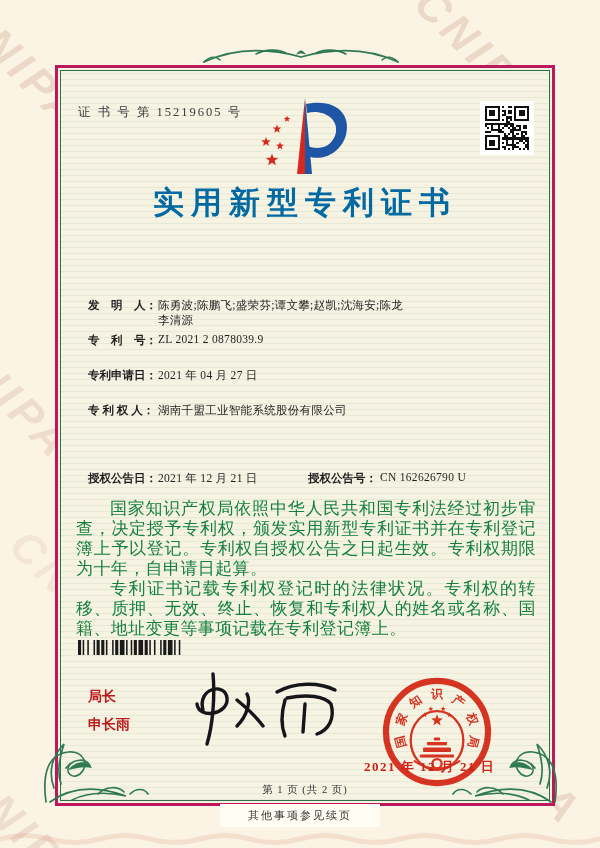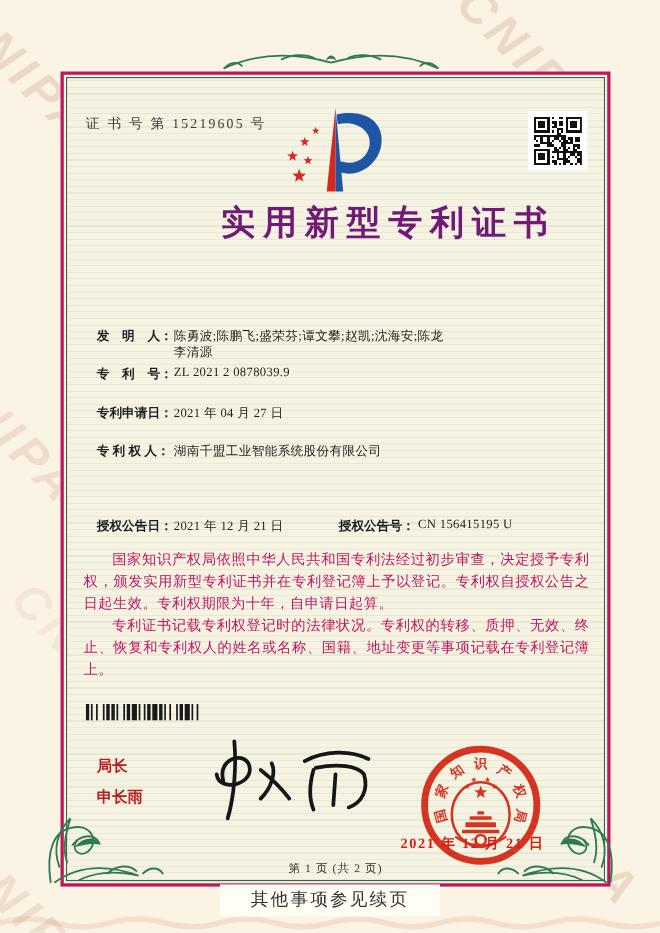--- a/index.html
+++ b/index.html
@@ -14,42 +14,42 @@
   .pinkwave{position:absolute;pointer-events:none;}
   
   .frame{position:absolute;left:55px;top:65px;width:494px;height:735px;
          border:3px solid #be185d;background:#f6f3e3;}
   .frame-inner{position:absolute;inset:2px;border:1px solid #2a6e4b;
       background:repeating-linear-gradient(0deg, rgba(125,165,140,0.13) 0 1px, rgba(125,165,140,0) 1px 6px);}
   .cert-no{position:absolute;left:20px;top:36px;font-size:12.5px;letter-spacing:2px;color:#3a3a3a;}
   .logo{position:absolute;left:198px;top:26px;width:96px;height:86px;}
   .qr{position:absolute;left:422px;top:33px;width:44px;height:44px;background:#fff;padding:5px;}
   .title{position:absolute;left:0;top:114px;width:100%;text-align:center;
-         font-size:31px;font-weight:700;letter-spacing:7px;color:#701a75;padding-left:48px;}
+         font-size:31px;font-weight:700;letter-spacing:7px;color:#0369a1;}
   .row{position:absolute;left:30px;width:446px;font-size:11.5px;color:#1e1e1e;}
   .row .lbl{display:inline-block;width:70px;font-weight:600;vertical-align:top;}
   .row .val{display:inline-block;vertical-align:top;letter-spacing:0.3px;}
   .row .val2{margin-left:70px;letter-spacing:0.3px;}
   .row .lbl2{position:absolute;left:220px;font-weight:600;}
-  .paras{position:absolute;left:18px;top:431px;width:460px;font-size:13px;
-         line-height:20px;color:#be185d;text-align:justify;letter-spacing:0.4px;}
+  .paras{position:absolute;left:18px;top:431px;width:460px;font-size:17px;
+         line-height:20px;color:#15803d;text-align:justify;letter-spacing:0.4px;}
   .paras p{margin:0;text-indent:2em;}
   .barcode{position:absolute;left:20px;top:572px;width:168px;height:15px;}
   .director{position:absolute;left:30px;top:620px;
             font:700 14px "Liberation Sans","DejaVu Sans",sans-serif;color:#b91c1c;}
   .director div{margin-bottom:10px;}
   .signature{position:absolute;left:115px;top:590px;}
   .seal{position:absolute;left:321px;top:606px;width:116px;height:116px;
         mix-blend-mode:multiply;opacity:0.95;}
   .seal-date{position:absolute;left:306px;top:690px;width:190px;font-size:13px;
              font-weight:700;letter-spacing:1.5px;color:#cf2318;z-index:5;}
   .page-num{position:absolute;left:0;top:715px;width:100%;text-align:center;
             font-size:10.5px;color:#333;letter-spacing:1px;}
   .cont-note{position:absolute;left:50%;top:804px;transform:translateX(-50%);
-             background:#fffdf4;padding:4px 28px;font-size:16px;letter-spacing:2px;color:#333;
+             background:#fffdf4;padding:4px 28px;font-size:11px;letter-spacing:2px;color:#333;
              white-space:nowrap;}
   .flourish{position:absolute;pointer-events:none;}
   svg{display:block;}
 </style>
 </head>
 <body>
 
 <div class="page">
 
   <div id="wm-layer">
@@ -247,21 +247,21 @@
       <span class="lbl">专　利　号：</span><span class="val">ZL 2021 2 0878039.9</span>
     </div>
     <div class="row" style="top:300px">
       <span class="lbl">专利申请日：</span><span class="val">2021 年 04 月 27 日</span>
     </div>
     <div class="row" style="top:335px">
       <span class="lbl">专 利 权 人：</span><span class="val">湖南千盟工业智能系统股份有限公司</span>
     </div>
     <div class="row" style="top:403px">
       <span class="lbl">授权公告日：</span><span class="val">2021 年 12 月 21 日</span>
-      <span class="lbl2">授权公告号：</span><span class="val" style="position:absolute;left:292px">CN 156415195 U</span>
+      <span class="lbl2">授权公告号：</span><span class="val" style="position:absolute;left:292px">CN 162626790 U</span>
     </div>
 
     <div class="paras">
       <p>国家知识产权局依照中华人民共和国专利法经过初步审查，决定授予专利权，颁发实用新型专利证书并在专利登记簿上予以登记。专利权自授权公告之日起生效。专利权期限为十年，自申请日起算。</p>
       <p>专利证书记载专利权登记时的法律状况。专利权的转移、质押、无效、终止、恢复和专利权人的姓名或名称、国籍、地址变更等事项记载在专利登记簿上。</p>
     </div>
 
     <svg id="barcode" class="barcode" viewBox="0 0 168 15" preserveAspectRatio="none">
         <rect x="0" y="0" width="3.1" height="15" fill="#1a1a1a"></rect>
         <rect x="4.65" y="0" width="1.55" height="15" fill="#1a1a1a"></rect>

